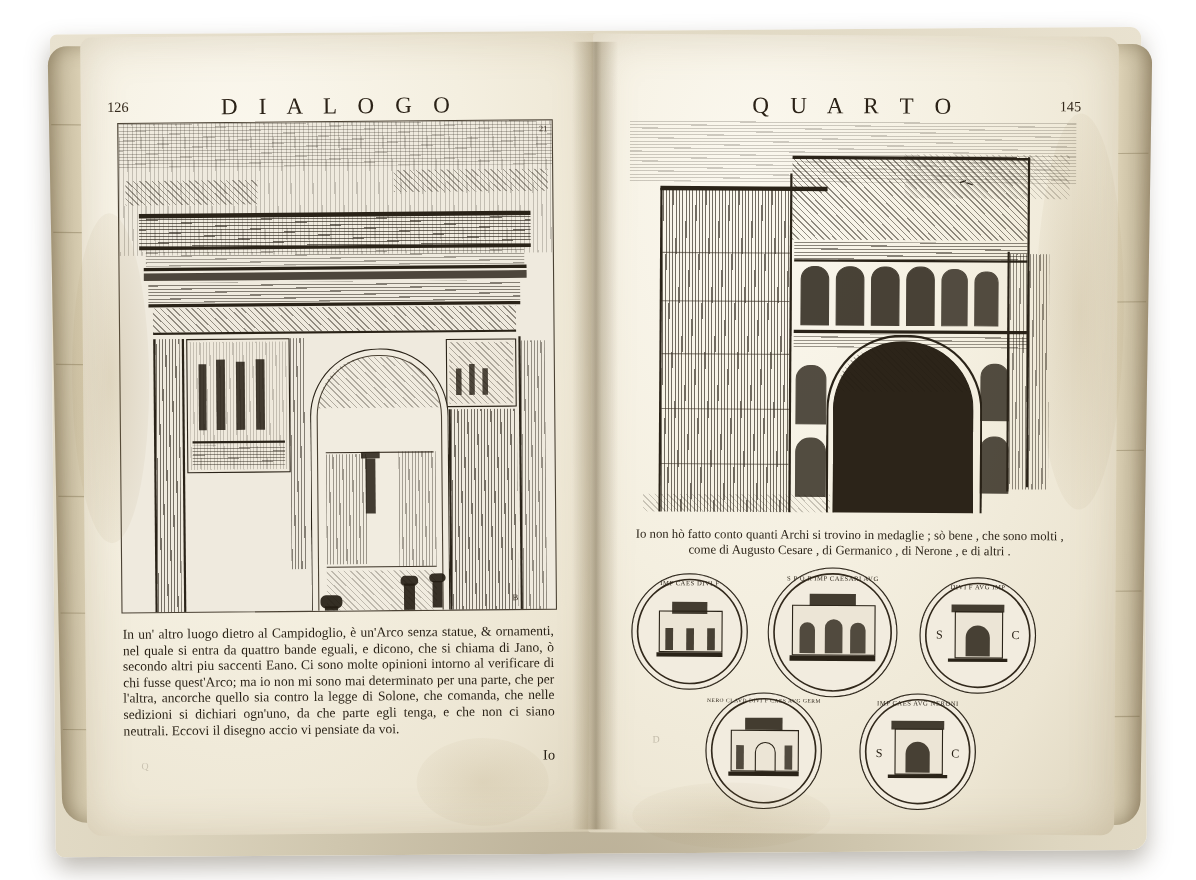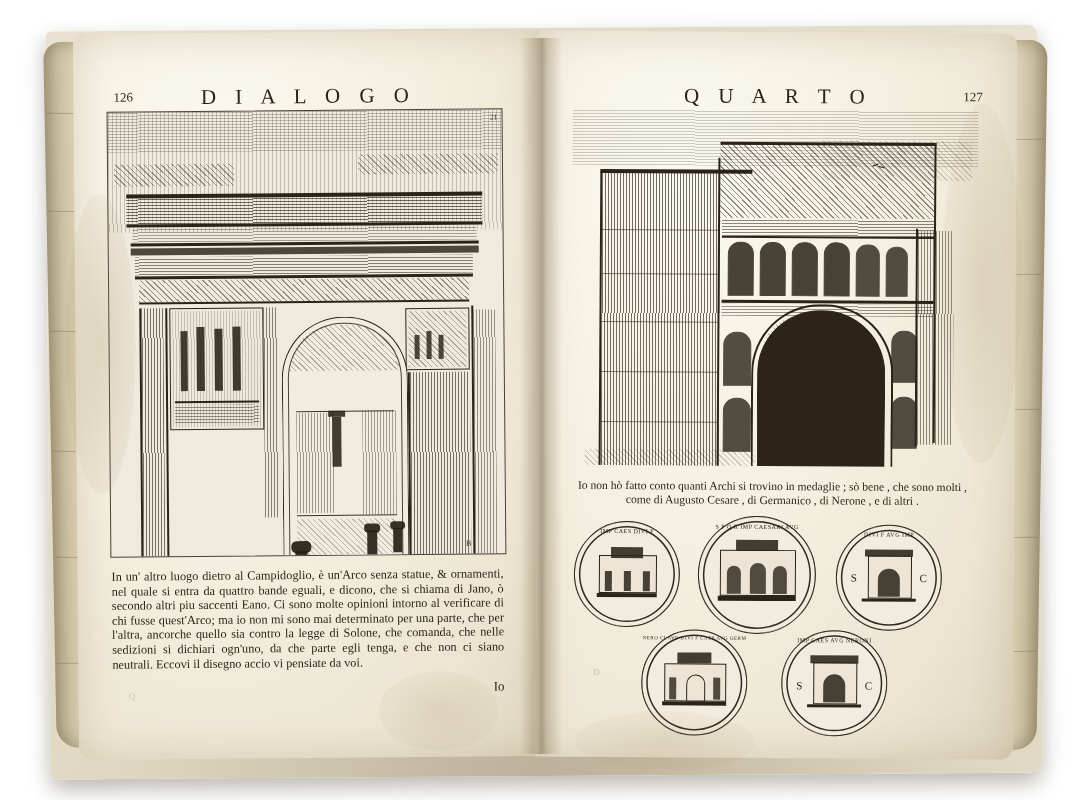--- a/index.html
+++ b/index.html
@@ -124,21 +124,21 @@
     font-family: "Liberation Serif", serif;
     color: #2b2217;
     white-space: nowrap;
   }
   .folio {
     position: absolute;
     top: 56px;
     font-size: 13px;
     color: #33281b;
   }
-  .folio-left { left: 40px; }
+  .folio-left { left: 24px; }
   .folio-right { right: 34px; }
 
   .plate {
     position: absolute;
     border: 1px solid #4b4234;
     background: #efeade;
     overflow: hidden;
   }
   .plate-left {
     left: 33px;
@@ -379,21 +379,21 @@
         <div class="sig-mark" style="opacity:.25">Q</div>
 
         <div class="stain" style="left:-10px;top:160px;width:70px;height:300px;background:radial-gradient(ellipse,rgba(150,125,75,0.22),rgba(150,125,75,0));"></div>
         <div class="stain" style="left:300px;top:640px;width:120px;height:80px;background:radial-gradient(ellipse,rgba(150,125,75,0.16),rgba(150,125,75,0));"></div>
       </div>
     </div>
 
     <div class="leaf leaf-right">
       <div class="page-surface">
 
-        <div class="folio folio-right">127</div>
+        <div class="folio folio-right">145</div>
         <div class="running-head">Q U A R T O</div>
 
         <div class="plate plate-right">
           <div class="wc">
 
             <div class="hatchH" style="left:0;top:0;width:100%;height:56px;opacity:.28"></div>
             <div class="hatchD" style="left:250px;top:30px;width:150px;height:40px;opacity:.28"></div>
 
             <div class="ink" style="left:28px;top:62px;width:2px;height:300px;"></div>
             <div class="hatchV" style="left:30px;top:62px;width:118px;height:300px;opacity:.85"></div>

